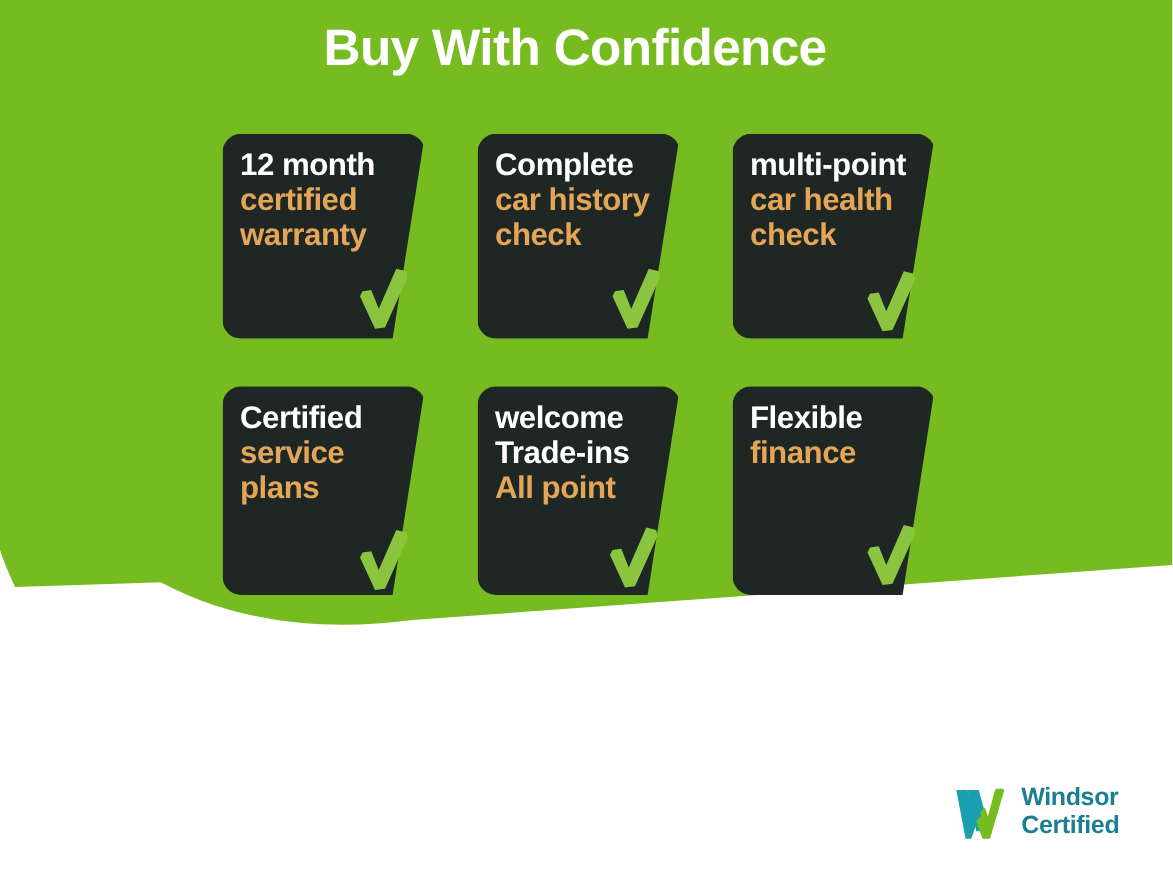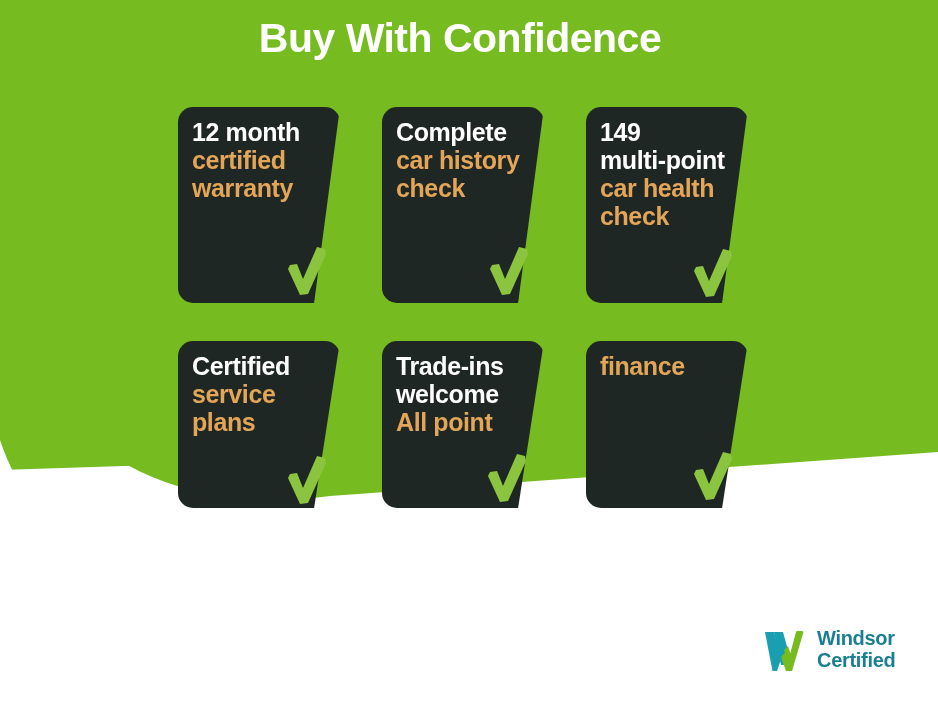--- a/index.html
+++ b/index.html
@@ -44,21 +44,21 @@
   }
   .row {
     display:flex;
     gap:42px;
   }
   .row + .row { margin-top:38px; }
 
   .card {
     position:relative;
     width:163px;
-    height:196px;
+    height:164px;
   }
   .card.tall { height:167px; }
 
   .card-shape {
     position:absolute;
     inset:0;
     background:#1f2724;
     border-radius:15px;
     -webkit-clip-path: polygon(0 0, 100% 0, 84% 100%, 0 100%);
     clip-path: polygon(0 0, 100% 0, 84% 100%, 0 100%);
@@ -155,21 +155,20 @@
         <div class="check">
           <svg viewBox="0 0 44 54">
               <path d="M4 26 L6 22 L13 21 L19 36 L33 4 L41 6 L42 11 L24 51 L16 52 Z" fill="currentColor"></path>
             </svg>
         </div>
       </div>
 
       <div class="card" data-index="2">
         <div class="card-shape"></div>
         <div class="card-text">
-          <span class="line-primary">149</span>
           <span class="line-primary">multi-point</span>
           <span class="line-accent">car health</span>
           <span class="line-accent">check</span>
         </div>
         <div class="check">
           <svg viewBox="0 0 44 54">
               <path d="M4 26 L6 22 L13 21 L19 36 L33 4 L41 6 L42 11 L24 51 L16 52 Z" fill="currentColor"></path>
             </svg>
         </div>
       </div>
@@ -188,34 +187,35 @@
         <div class="check">
           <svg viewBox="0 0 44 54">
               <path d="M4 26 L6 22 L13 21 L19 36 L33 4 L41 6 L42 11 L24 51 L16 52 Z" fill="currentColor"></path>
             </svg>
         </div>
       </div>
 
       <div class="card tall" data-index="4">
         <div class="card-shape"></div>
         <div class="card-text">
+          <span class="line-primary">welcome</span>
           <span class="line-primary">Trade-ins</span>
-          <span class="line-primary">welcome</span>
           <span class="line-accent">All point</span>
         </div>
         <div class="check">
           <svg viewBox="0 0 44 54">
               <path d="M4 26 L6 22 L13 21 L19 36 L33 4 L41 6 L42 11 L24 51 L16 52 Z" fill="currentColor"></path>
             </svg>
         </div>
       </div>
 
       <div class="card tall" data-index="5">
         <div class="card-shape"></div>
         <div class="card-text">
+          <span class="line-primary">Flexible</span>
           <span class="line-accent">finance</span>
         </div>
         <div class="check">
           <svg viewBox="0 0 44 54">
               <path d="M4 26 L6 22 L13 21 L19 36 L33 4 L41 6 L42 11 L24 51 L16 52 Z" fill="currentColor"></path>
             </svg>
         </div>
       </div>
 
     </div>

